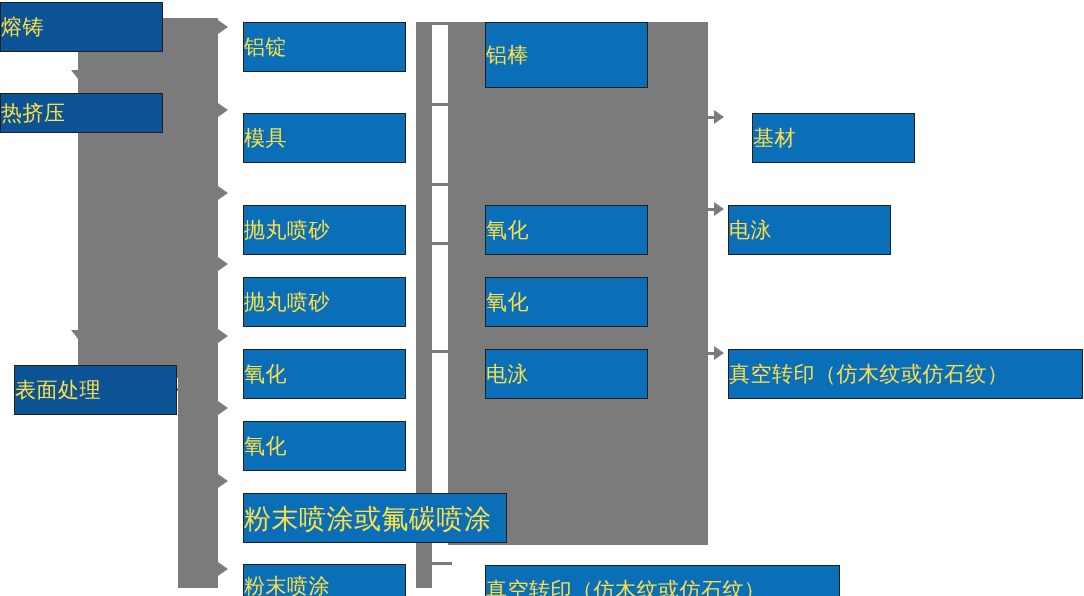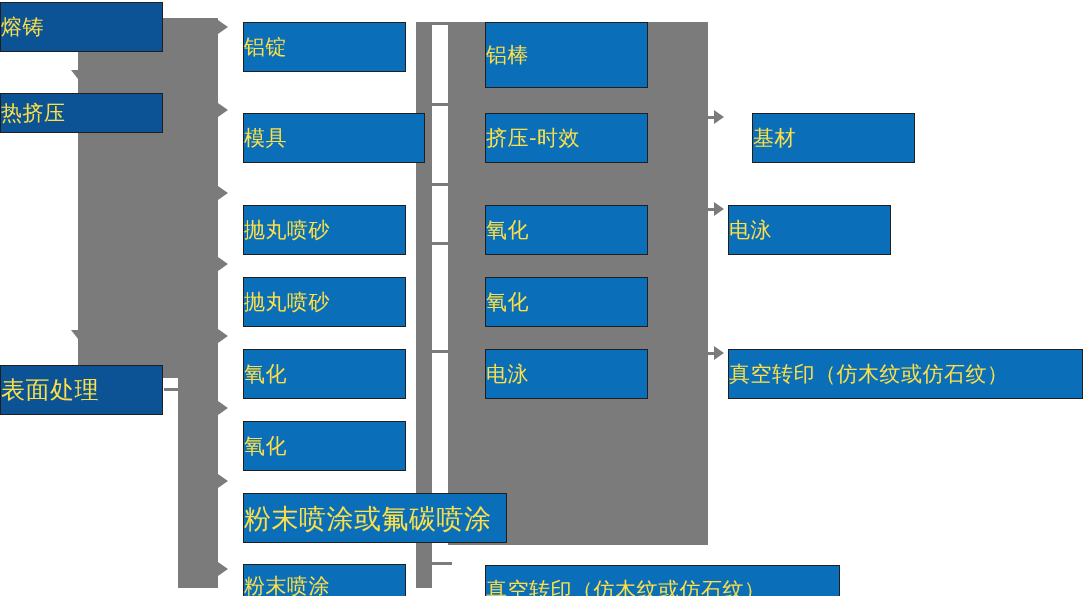--- a/index.html
+++ b/index.html
@@ -95,29 +95,29 @@
   <div class="arrow-r" style="left:714px;top:346px;"></div>
 
   <div class="box dark" style="left:0px;top:2px;width:163px;height:50px;font-size:21px;">
     <span class="lbl">熔铸</span>
   </div>
 
   <div class="box dark" style="left:0px;top:93px;width:163px;height:40px;font-size:21px;">
     <span class="lbl">热挤压</span>
   </div>
 
-  <div class="box dark" style="left:0px;top:365px;width:163px;height:50px;font-size:24px;">
+  <div class="box dark" style="left:14px;top:365px;width:163px;height:50px;font-size:21px;">
     <span class="lbl">表面处理</span>
   </div>
 
   <div class="box light" style="left:243px;top:2px;width:163px;height:50px;font-size:21px;">
     <span class="lbl">铝锭</span>
   </div>
 
-  <div class="box light" style="left:243px;top:93px;width:182px;height:50px;font-size:21px;">
+  <div class="box light" style="left:243px;top:93px;width:163px;height:50px;font-size:21px;">
     <span class="lbl">模具</span>
   </div>
 
   <div class="box light" style="left:243px;top:185px;width:163px;height:50px;font-size:21px;">
     <span class="lbl">抛丸喷砂</span>
   </div>
 
   <div class="box light" style="left:243px;top:257px;width:163px;height:50px;font-size:21px;">
     <span class="lbl">抛丸喷砂</span>
   </div>
@@ -135,23 +135,20 @@
   </div>
 
   <div class="box light" style="left:243px;top:544px;width:163px;height:44px;font-size:21px;">
     <span class="lbl">粉末喷涂</span>
   </div>
 
   <div class="box light noshadow" style="left:485px;top:2px;width:163px;height:66px;font-size:21px;">
     <span class="lbl">铝棒</span>
   </div>
 
-  <div class="box light noshadow" style="left:485px;top:93px;width:163px;height:50px;font-size:21px;">
-    <span class="lbl">挤压-时效</span>
-  </div>
 
   <div class="box light noshadow" style="left:485px;top:185px;width:163px;height:50px;font-size:21px;">
     <span class="lbl">氧化</span>
   </div>
 
   <div class="box light noshadow" style="left:485px;top:257px;width:163px;height:50px;font-size:21px;">
     <span class="lbl">氧化</span>
   </div>
 
   <div class="box light noshadow" style="left:485px;top:329px;width:163px;height:50px;font-size:21px;">

